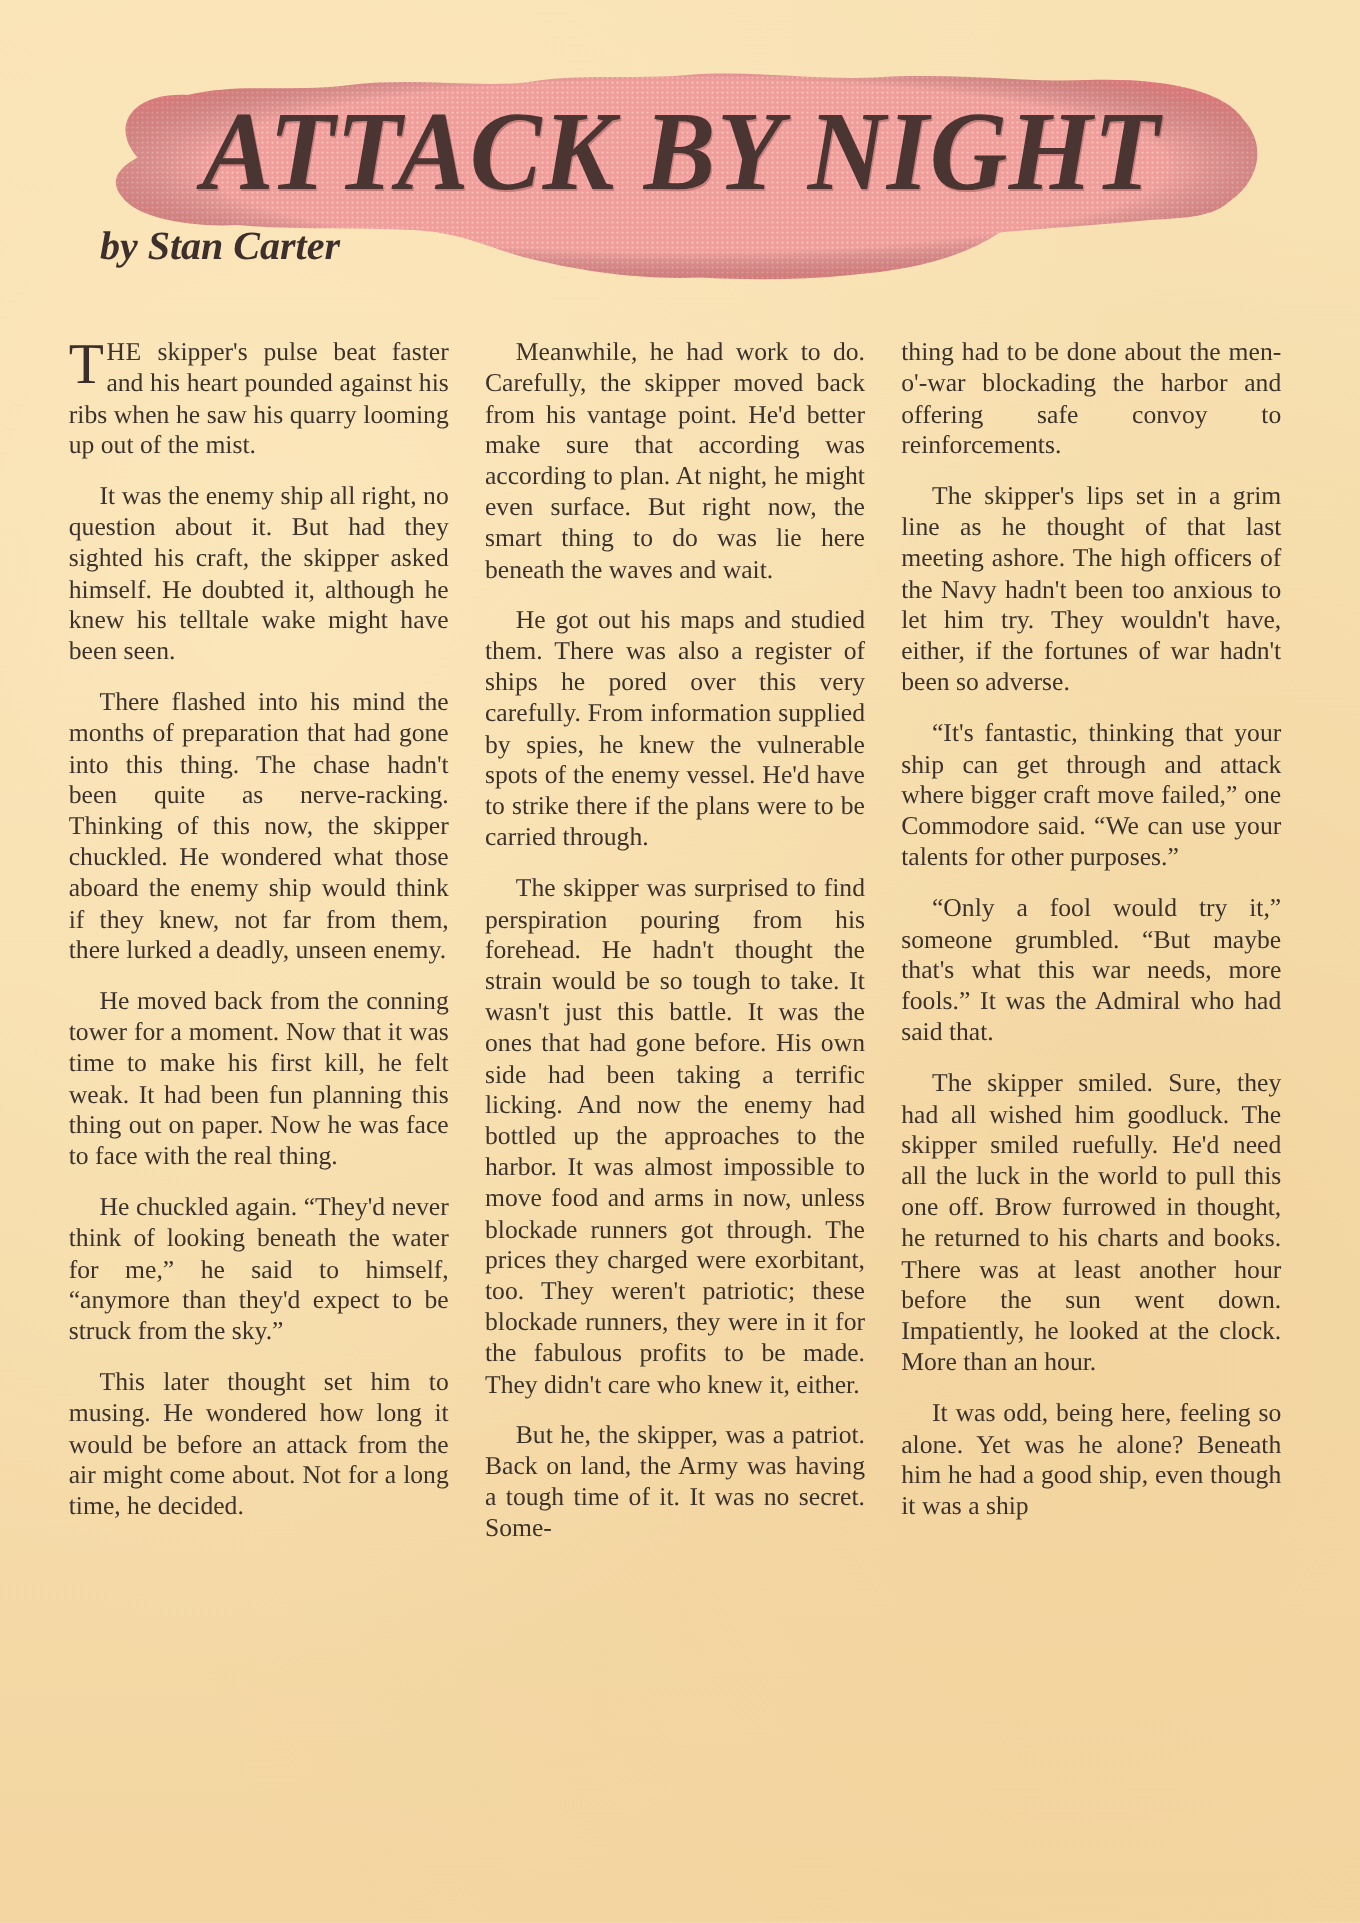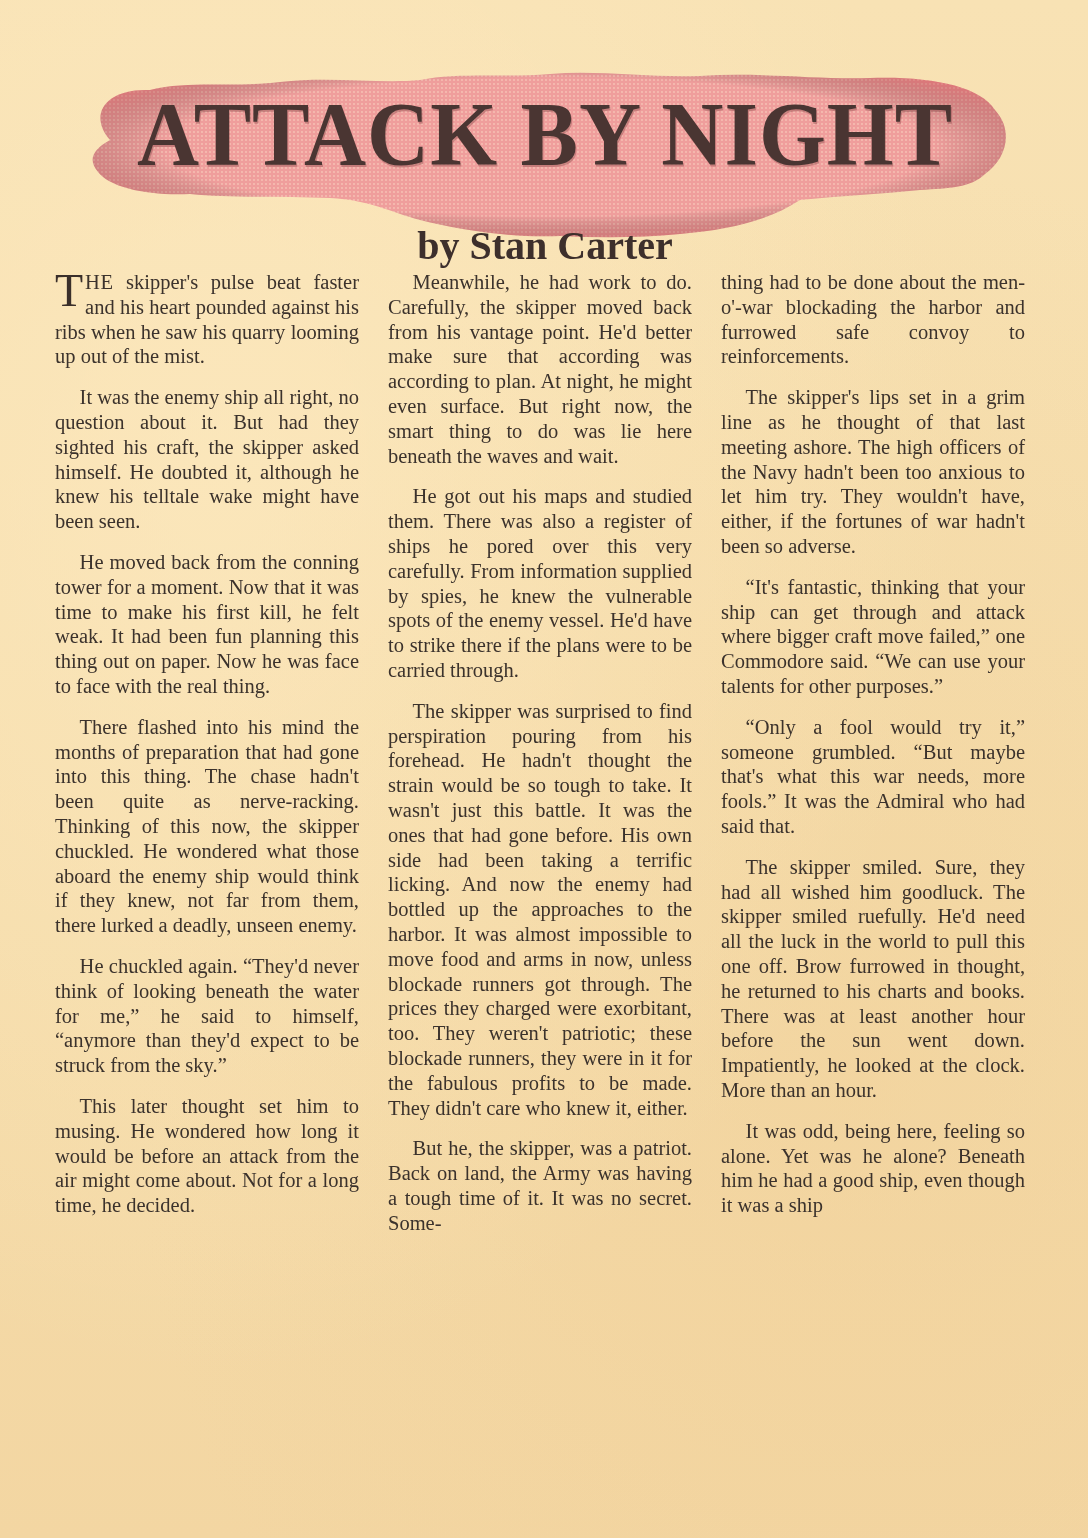--- a/index.html
+++ b/index.html
@@ -22,23 +22,24 @@
     .page {
       position: absolute;
       left: 0; top: 0;
       width: 1088px;
       height: 1538px;
     }
     
     .banner {
       position: absolute;
       left: 80px;
-      top: 70px;
+      top: 56px;
       width: 930px;
       height: 170px;
+      font-style: italic;
     }
     .banner-blob {
       position: absolute;
       inset: 0;
     }
     .title {
       position: absolute;
       left: 0;
       width: 100%;
       top: 22px;
@@ -50,27 +51,25 @@
       color: #4a3532;
       line-height: 1;
       text-shadow: 1px 1px 0 rgba(120,60,60,0.35);
       transform: scaleY(1.05);
     }
     .byline {
       position: absolute;
       left: 0;
       width: 100%;
       top: 124px;
-      text-align: center;
       font-family: "Liberation Serif", "DejaVu Serif", serif;
-      font-size: 40px;
+      font-size: 32px;
       font-weight: bold;
       color: #3d2f2c;
       line-height: 1;
-      margin-top: 32px;
     }
     
     .columns {
       position: absolute;
       left: 55px;
       top: 270px;
       width: 970px;
       display: flex;
       justify-content: space-between;
     }
@@ -127,35 +126,35 @@
     </svg>
     <div class="title">ATTACK BY NIGHT</div>
     <div class="byline">by Stan Carter</div>
   </div>
 
   <div class="columns">
 
     <div class="col">
       <p class="no-indent"><span class="dropcap">T</span><span class="lead-word">HE</span><span> skipper's pulse beat faster and his heart pounded against his ribs when he saw his quarry looming up out of the mist.</span></p>
       <p>It was the enemy ship all right, no question about it. But had they sighted his craft, the skipper asked himself. He doubted it, although he knew his telltale wake might have been seen.</p>
+      <p>There flashed into his mind the months of preparation that had gone into this thing. The chase hadn't been quite as nerve-racking. Thinking of this now, the skipper chuckled. He wondered what those aboard the enemy ship would think if they knew, not far from them, there lurked a deadly, unseen enemy.</p>
       <p>He moved back from the conning tower for a moment. Now that it was time to make his first kill, he felt weak. It had been fun planning this thing out on paper. Now he was face to face with the real thing.</p>
-      <p>There flashed into his mind the months of preparation that had gone into this thing. The chase hadn't been quite as nerve-racking. Thinking of this now, the skipper chuckled. He wondered what those aboard the enemy ship would think if they knew, not far from them, there lurked a deadly, unseen enemy.</p>
       <p>He chuckled again. “They'd never think of looking beneath the water for me,” he said to himself, “anymore than they'd expect to be struck from the sky.”</p>
       <p>This later thought set him to musing. He wondered how long it would be before an attack from the air might come about. Not for a long time, he decided.</p>
     </div>
 
     <div class="col">
       <p>Meanwhile, he had work to do. Carefully, the skipper moved back from his vantage point. He'd better make sure that according was according to plan. At night, he might even surface. But right now, the smart thing to do was lie here beneath the waves and wait.</p>
       <p>He got out his maps and studied them. There was also a register of ships he pored over this very carefully. From information supplied by spies, he knew the vulnerable spots of the enemy vessel. He'd have to strike there if the plans were to be carried through.</p>
       <p>The skipper was surprised to find perspiration pouring from his forehead. He hadn't thought the strain would be so tough to take. It wasn't just this battle. It was the ones that had gone before. His own side had been taking a terrific licking. And now the enemy had bottled up the approaches to the harbor. It was almost impossible to move food and arms in now, unless blockade runners got through. The prices they charged were exorbitant, too. They weren't patriotic; these blockade runners, they were in it for the fabulous profits to be made. They didn't care who knew it, either.</p>
       <p>But he, the skipper, was a patriot. Back on land, the Army was having a tough time of it. It was no secret. Some-</p>
     </div>
 
     <div class="col">
-      <p class="continue">thing had to be done about the men-o'-war blockading the harbor and furrowed safe convoy to reinforcements.</p>
+      <p class="continue">thing had to be done about the men-o'-war blockading the harbor and offering safe convoy to reinforcements.</p>
       <p>The skipper's lips set in a grim line as he thought of that last meeting ashore. The high officers of the Navy hadn't been too anxious to let him try. They wouldn't have, either, if the fortunes of war hadn't been so adverse.</p>
       <p>“It's fantastic, thinking that your ship can get through and attack where bigger craft move failed,” one Commodore said. “We can use your talents for other purposes.”</p>
       <p>“Only a fool would try it,” someone grumbled. “But maybe that's what this war needs, more fools.” It was the Admiral who had said that.</p>
       <p>The skipper smiled. Sure, they had all wished him goodluck. The skipper smiled ruefully. He'd need all the luck in the world to pull this one off. Brow furrowed in thought, he returned to his charts and books. There was at least another hour before the sun went down. Impatiently, he looked at the clock. More than an hour.</p>
       <p>It was odd, being here, feeling so alone. Yet was he alone? Beneath him he had a good ship, even though it was a ship</p>
     </div>
 
   </div>
 </div>
 

